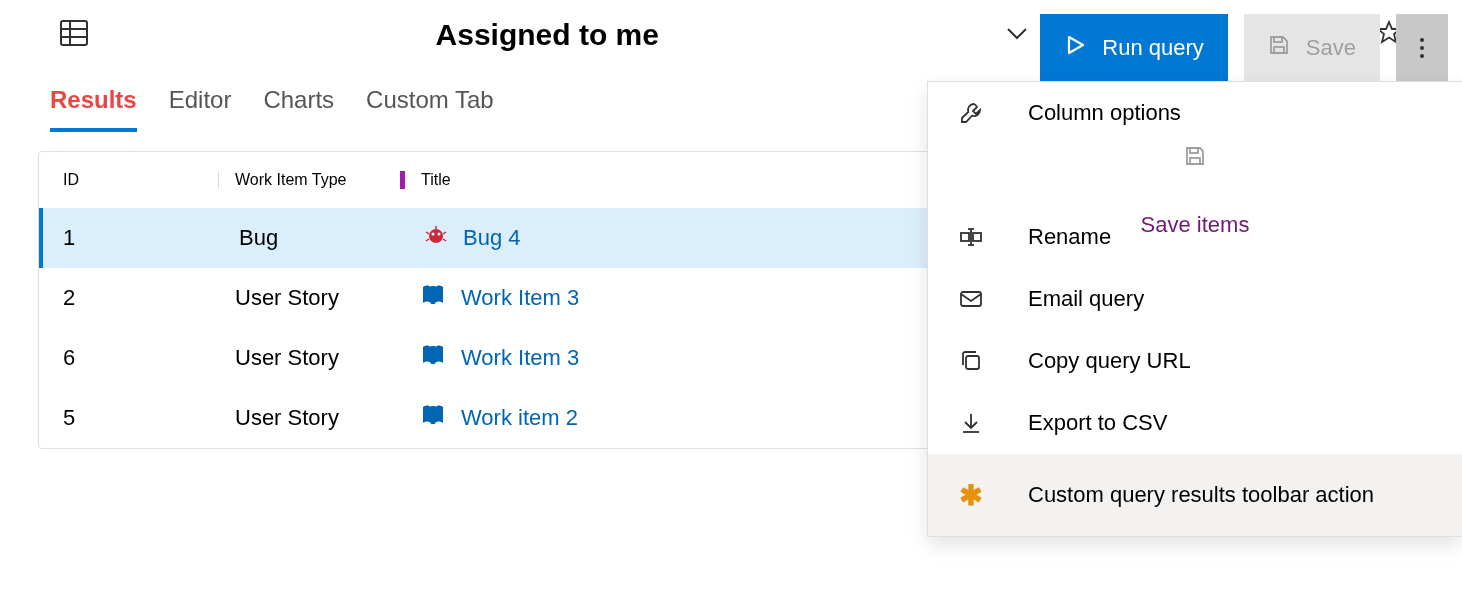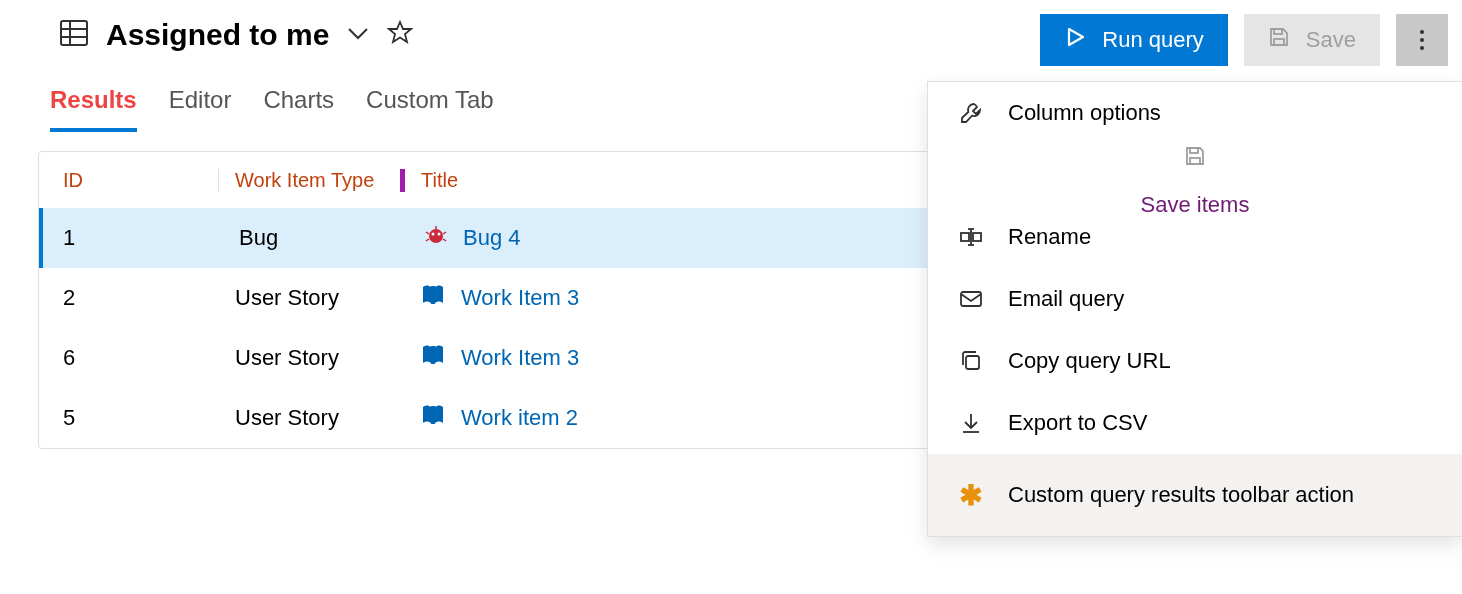--- a/index.html
+++ b/index.html
@@ -16,20 +16,21 @@
       display: flex;
       align-items: center;
       padding: 18px 60px 0 60px;
       gap: 18px;
     }
     .title-group {
       display: flex;
       align-items: center;
       gap: 18px;
       flex: 1;
+      justify-content: space-between;
     }
     .table-icon svg { width: 28px; height: 26px; }
     .title {
       font-size: 30px;
       font-weight: 600;
       color: #000;
     }
     .chevron-icon svg { width: 22px; height: 14px; stroke: #323130; stroke-width: 2; fill: none; }
     .star-icon svg { width: 26px; height: 26px; fill: none; stroke: #323130; stroke-width: 1.8; }
 
@@ -38,21 +39,21 @@
       gap: 16px;
       align-items: center;
       position: absolute;
       right: 14px;
       top: 14px;
     }
     .btn {
       display: flex;
       align-items: center;
       justify-content: center;
-      height: 52px;
+      height: 68px;
       padding: 0 24px;
       font-size: 22px;
       cursor: pointer;
       border: none;
       gap: 16px;
     }
     .btn-primary {
       background: #0078d4;
       color: #fff;
     }
@@ -106,22 +107,22 @@
       margin: 18px 38px 0 38px;
       border: 1px solid #e1dfdd;
       border-radius: 4px;
       overflow: hidden;
       background: #fff;
     }
     .thead {
       display: flex;
       align-items: center;
       height: 56px;
-      font-size: 20px;
-      color: #c2410c;
+      font-size: 16px;
+      color: #000000;
     }
     .col-id { width: 180px; padding-left: 24px; border-right: 1px solid #e1dfdd; }
     .col-type { width: 186px; padding-left: 16px; border-right: 5px solid #a21caf; }
     .col-title { flex: 1; padding-left: 16px; }
     .trow {
       display: flex;
       align-items: center;
       height: 60px;
       font-size: 22px;
       color: #000;
@@ -146,21 +147,21 @@
       top: 82px;
       right: 0;
       width: 534px;
       background: #fff;
       box-shadow: 0 0 0 1px #e1dfdd, 0 8px 20px rgba(0,0,0,.12);
       z-index: 10;
     }
     .menu-item {
       display: flex;
       align-items: center;
-      gap: 24px;
+      gap: 44px;
       padding: 0 30px;
       height: 62px;
       font-size: 22px;
       color: #000;
       cursor: pointer;
     }
     .menu-item.disabled { color: #701a75; cursor: default; flex-direction: column; }
     .menu-item.highlight { background: #f3f2f1; height: 82px; }
     .menu-item.highlight .mtext { line-height: 1.3; }
     .micon { width: 26px; display: flex; align-items: center; justify-content: center; flex-shrink: 0; }

